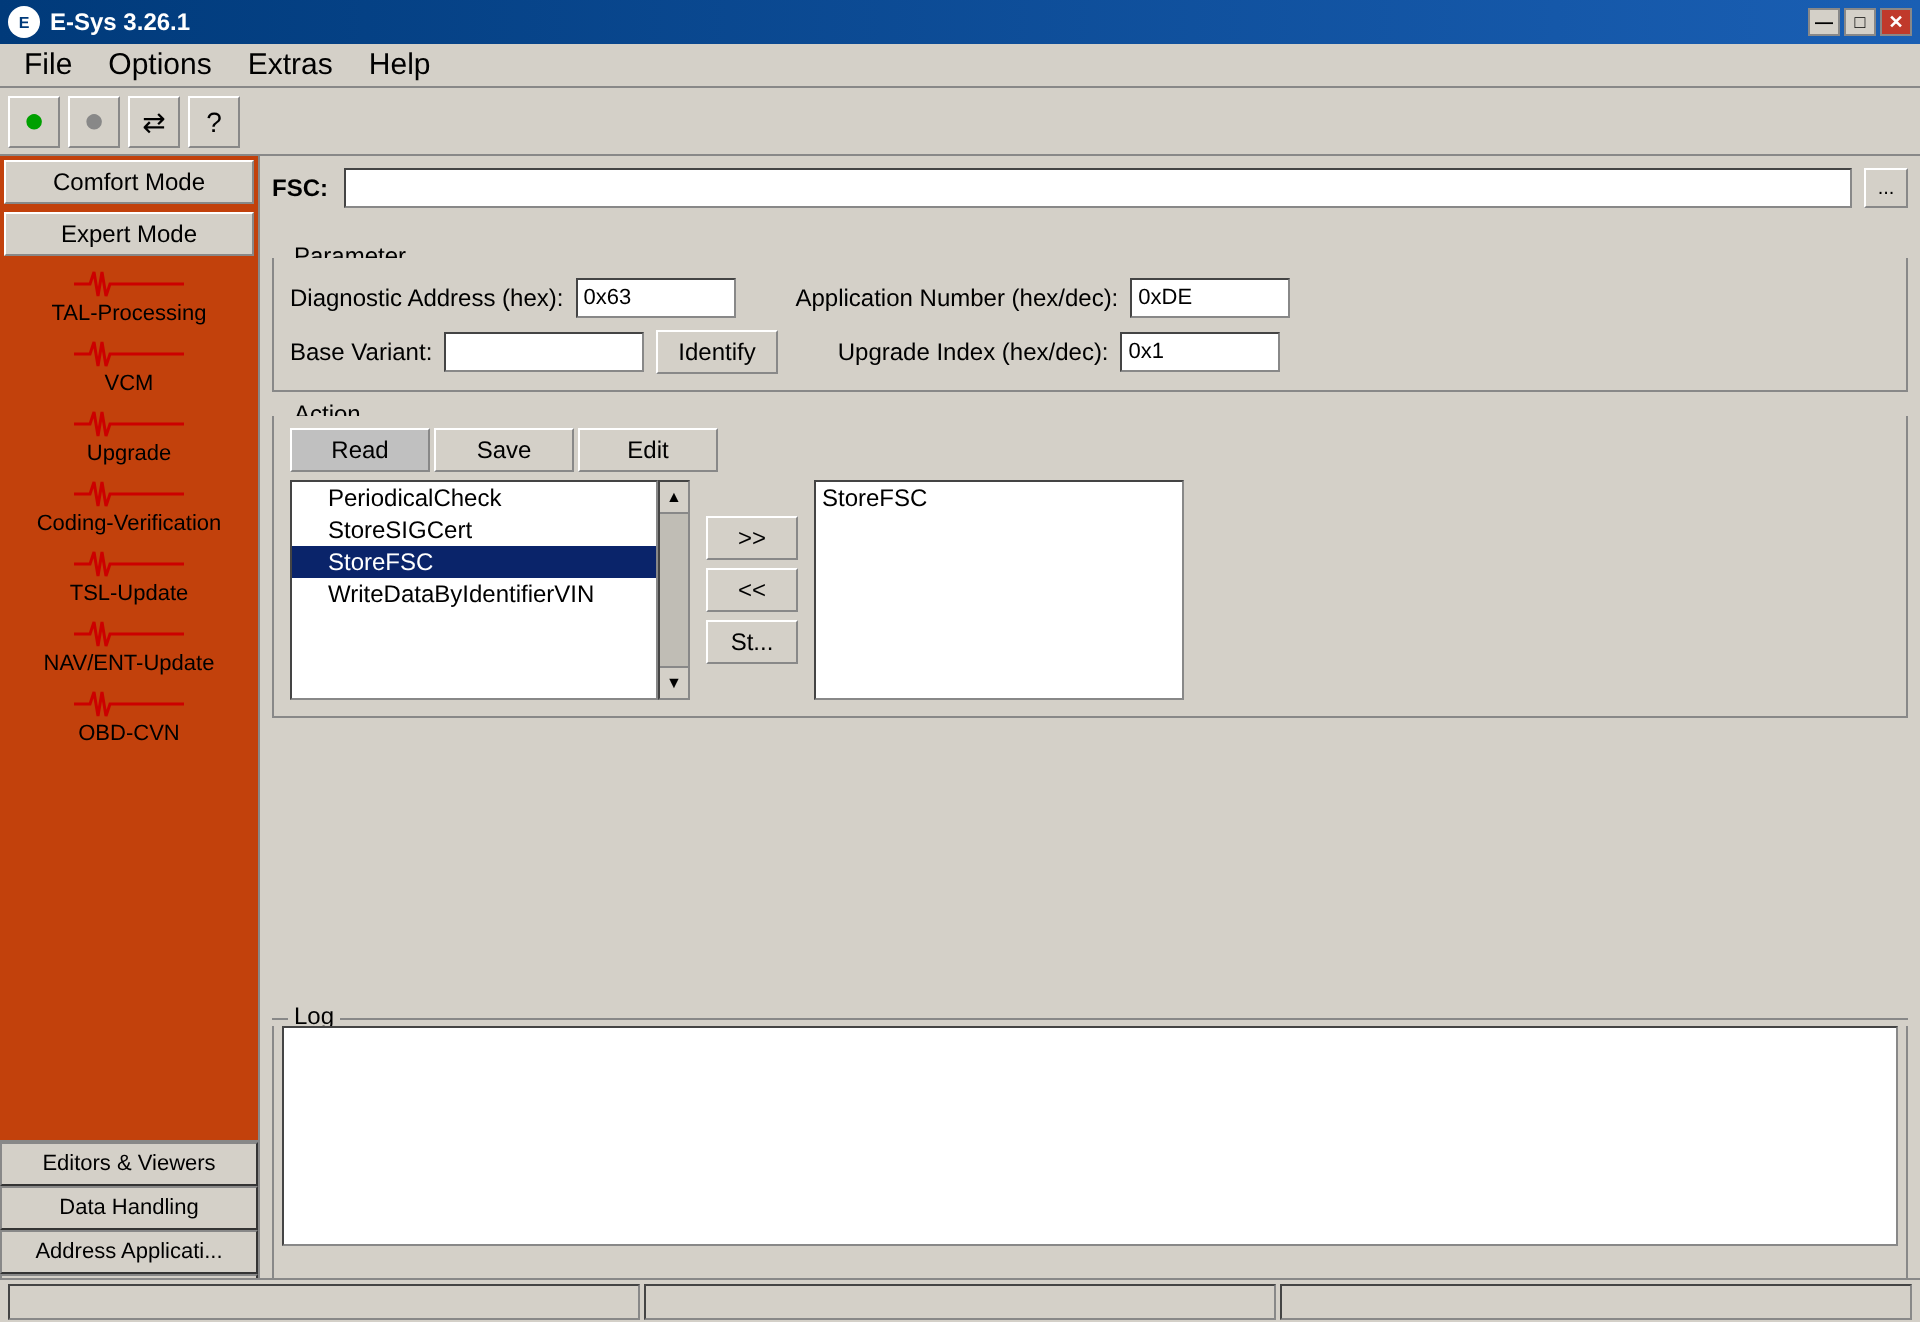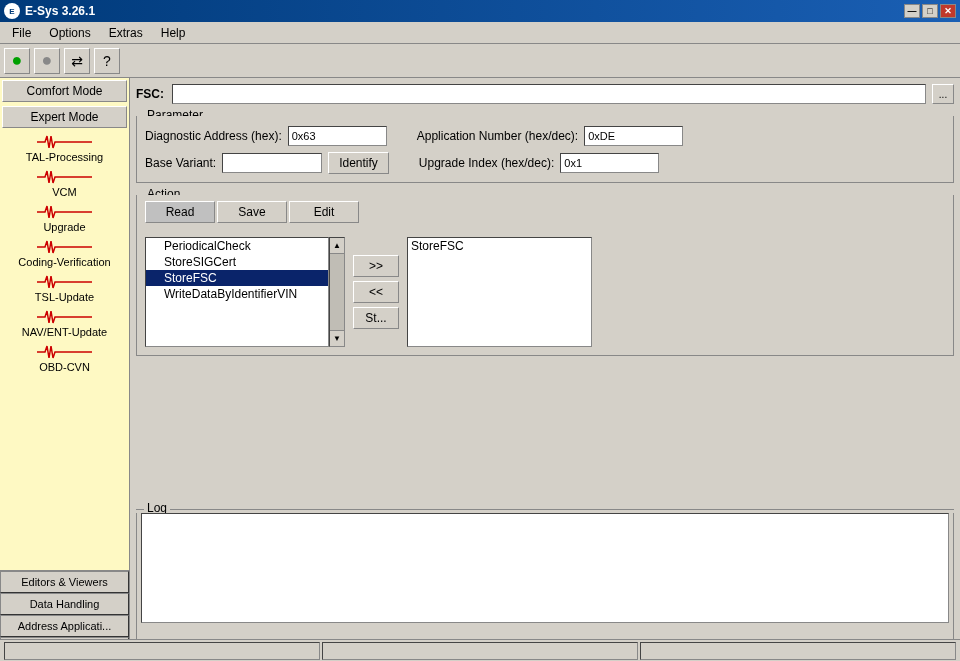--- a/index.html
+++ b/index.html
@@ -25,21 +25,21 @@
     
     .menubar {
       background: #d4d0c8;
       height: 22px;
       display: flex;
       align-items: center;
       padding: 0 4px;
       border-bottom: 1px solid #888;
       gap: 2px;
     }
-    .menu-item { padding: 2px 8px; font-size: 12px; cursor: pointer; }
+    .menu-item { padding: 2px 8px; font-size: 15px; cursor: pointer; }
 
     
     .toolbar {
       background: #d4d0c8;
       height: 34px;
       display: flex;
       align-items: center;
       padding: 2px 4px;
       border-bottom: 1px solid #888;
       gap: 4px;
@@ -59,21 +59,21 @@
 
     
     .main-layout {
       display: flex;
       height: calc(100vh - 80px);
     }
 
     
     .sidebar {
       width: 130px;
-      background: #fef9c3;
+      background: #c2410c;
       border-right: 1px solid #888;
       display: flex;
       flex-direction: column;
     }
     .sidebar-btn {
       background: #d4d0c8;
       border: 1px solid #888;
       border-top-color: #fff;
       border-left-color: #fff;
       padding: 3px 4px;
@@ -164,21 +164,21 @@
     }
     .param-label { font-size: 12px; }
     .param-input {
       height: 20px;
       background: white;
       border: 1px solid #888;
       border-top-color: #444;
       border-left-color: #444;
       padding: 1px 3px;
       font-size: 11px;
-      width: 99px;
+      width: 80px;
     }
     .identify-btn {
       height: 22px;
       background: #d4d0c8;
       border: 1px solid #888;
       border-top-color: #fff;
       border-left-color: #fff;
       padding: 0 10px;
       font-size: 12px;
       cursor: pointer;
@@ -189,21 +189,21 @@
       border: 1px solid #888;
       border-top: none;
       padding: 6px 8px 8px;
       position: relative;
       background: #d4d0c8;
       flex: 1;
     }
     .action-top-btns {
       display: flex;
       gap: 2px;
-      margin-bottom: 14px;
+      margin-bottom: 4px;
     }
     .action-btn {
       height: 22px;
       background: #d4d0c8;
       border: 1px solid #888;
       border-top-color: #fff;
       border-left-color: #fff;
       padding: 0 14px;
       font-size: 12px;
       cursor: pointer;
@@ -437,21 +437,21 @@
   </div>
 
   <div class="content">
 
     <div class="fsc-row">
       <span class="fsc-label">FSC:</span>
       <input class="fsc-input" type="text" value="" style="">
       <button class="browse-btn">...</button>
     </div>
 
-    <div style="position:relative; margin-top:6px;">
+    <div style="position:relative; margin-top:19px;">
       <div style="border-top:1px solid #888; position:absolute; top:0; left:0; right:0;"></div>
       <div class="group-label">Parameter</div>
       <div class="group-box">
         <div class="param-row">
           <div class="param-col">
             <span class="param-label">Diagnostic Address (hex):</span>
             <input class="param-input" type="text" value="0x63" style="">
           </div>
           <div class="param-col">
             <span class="param-label">Application Number (hex/dec):</span>

